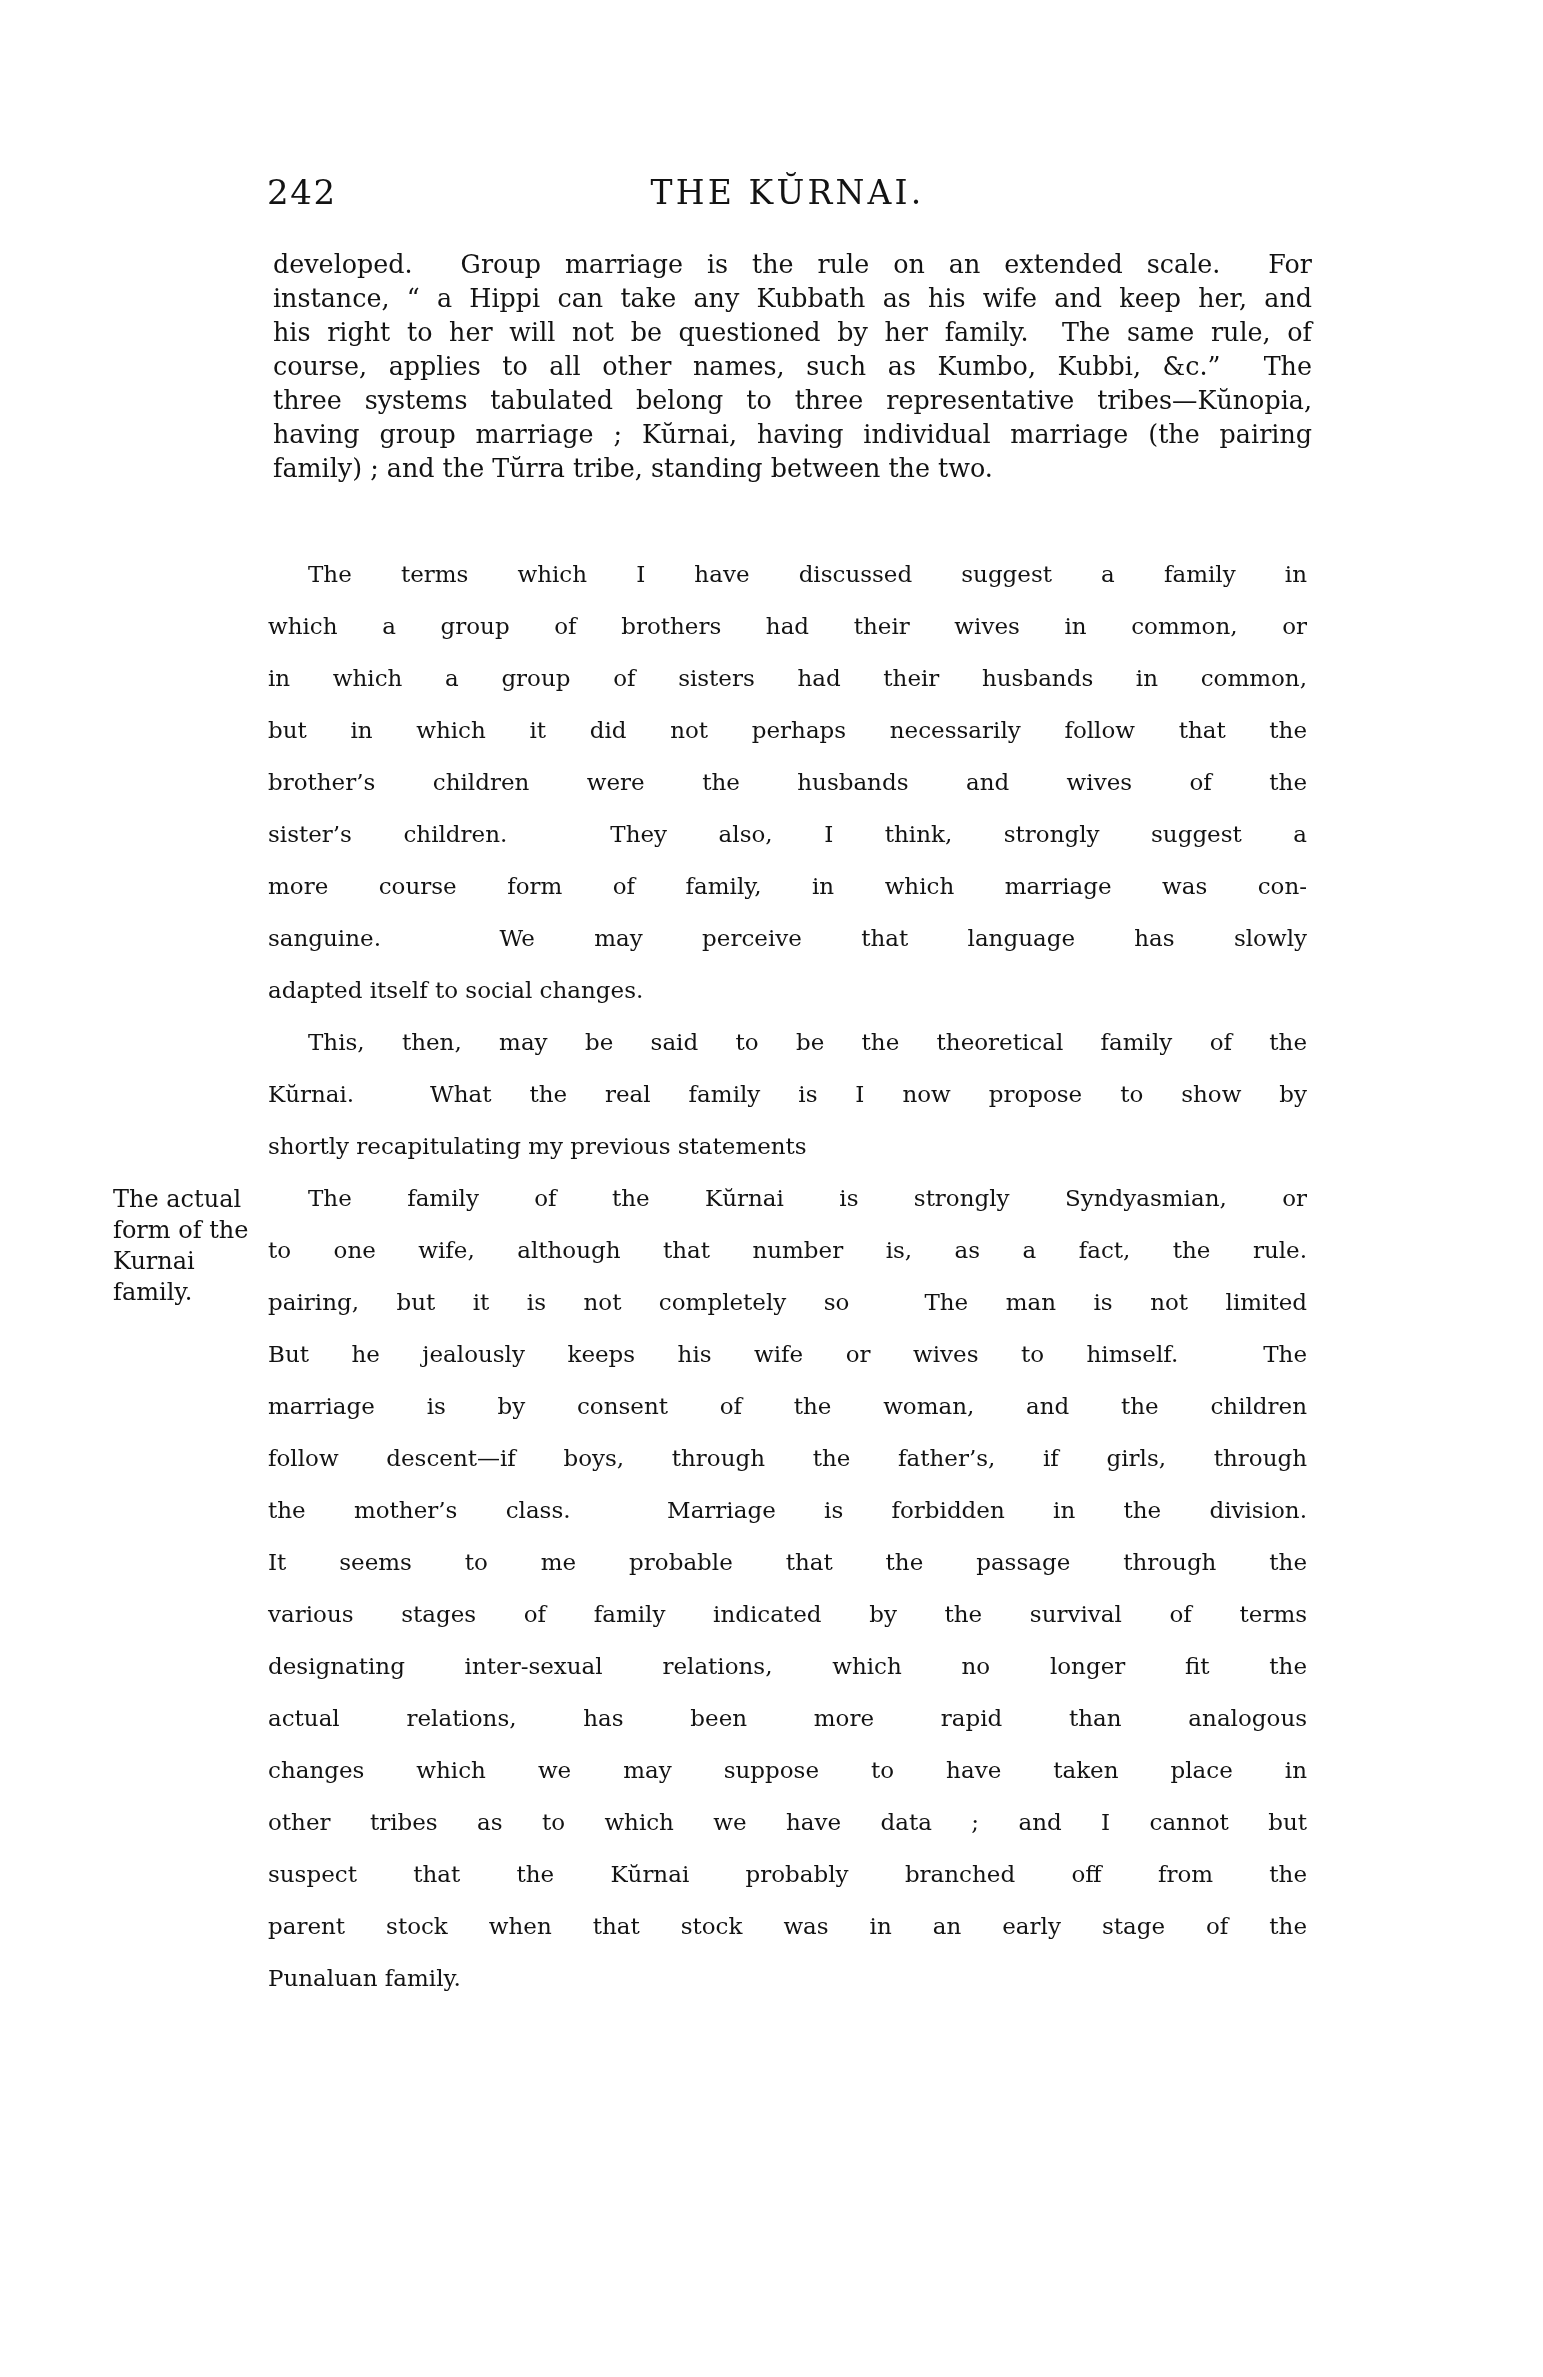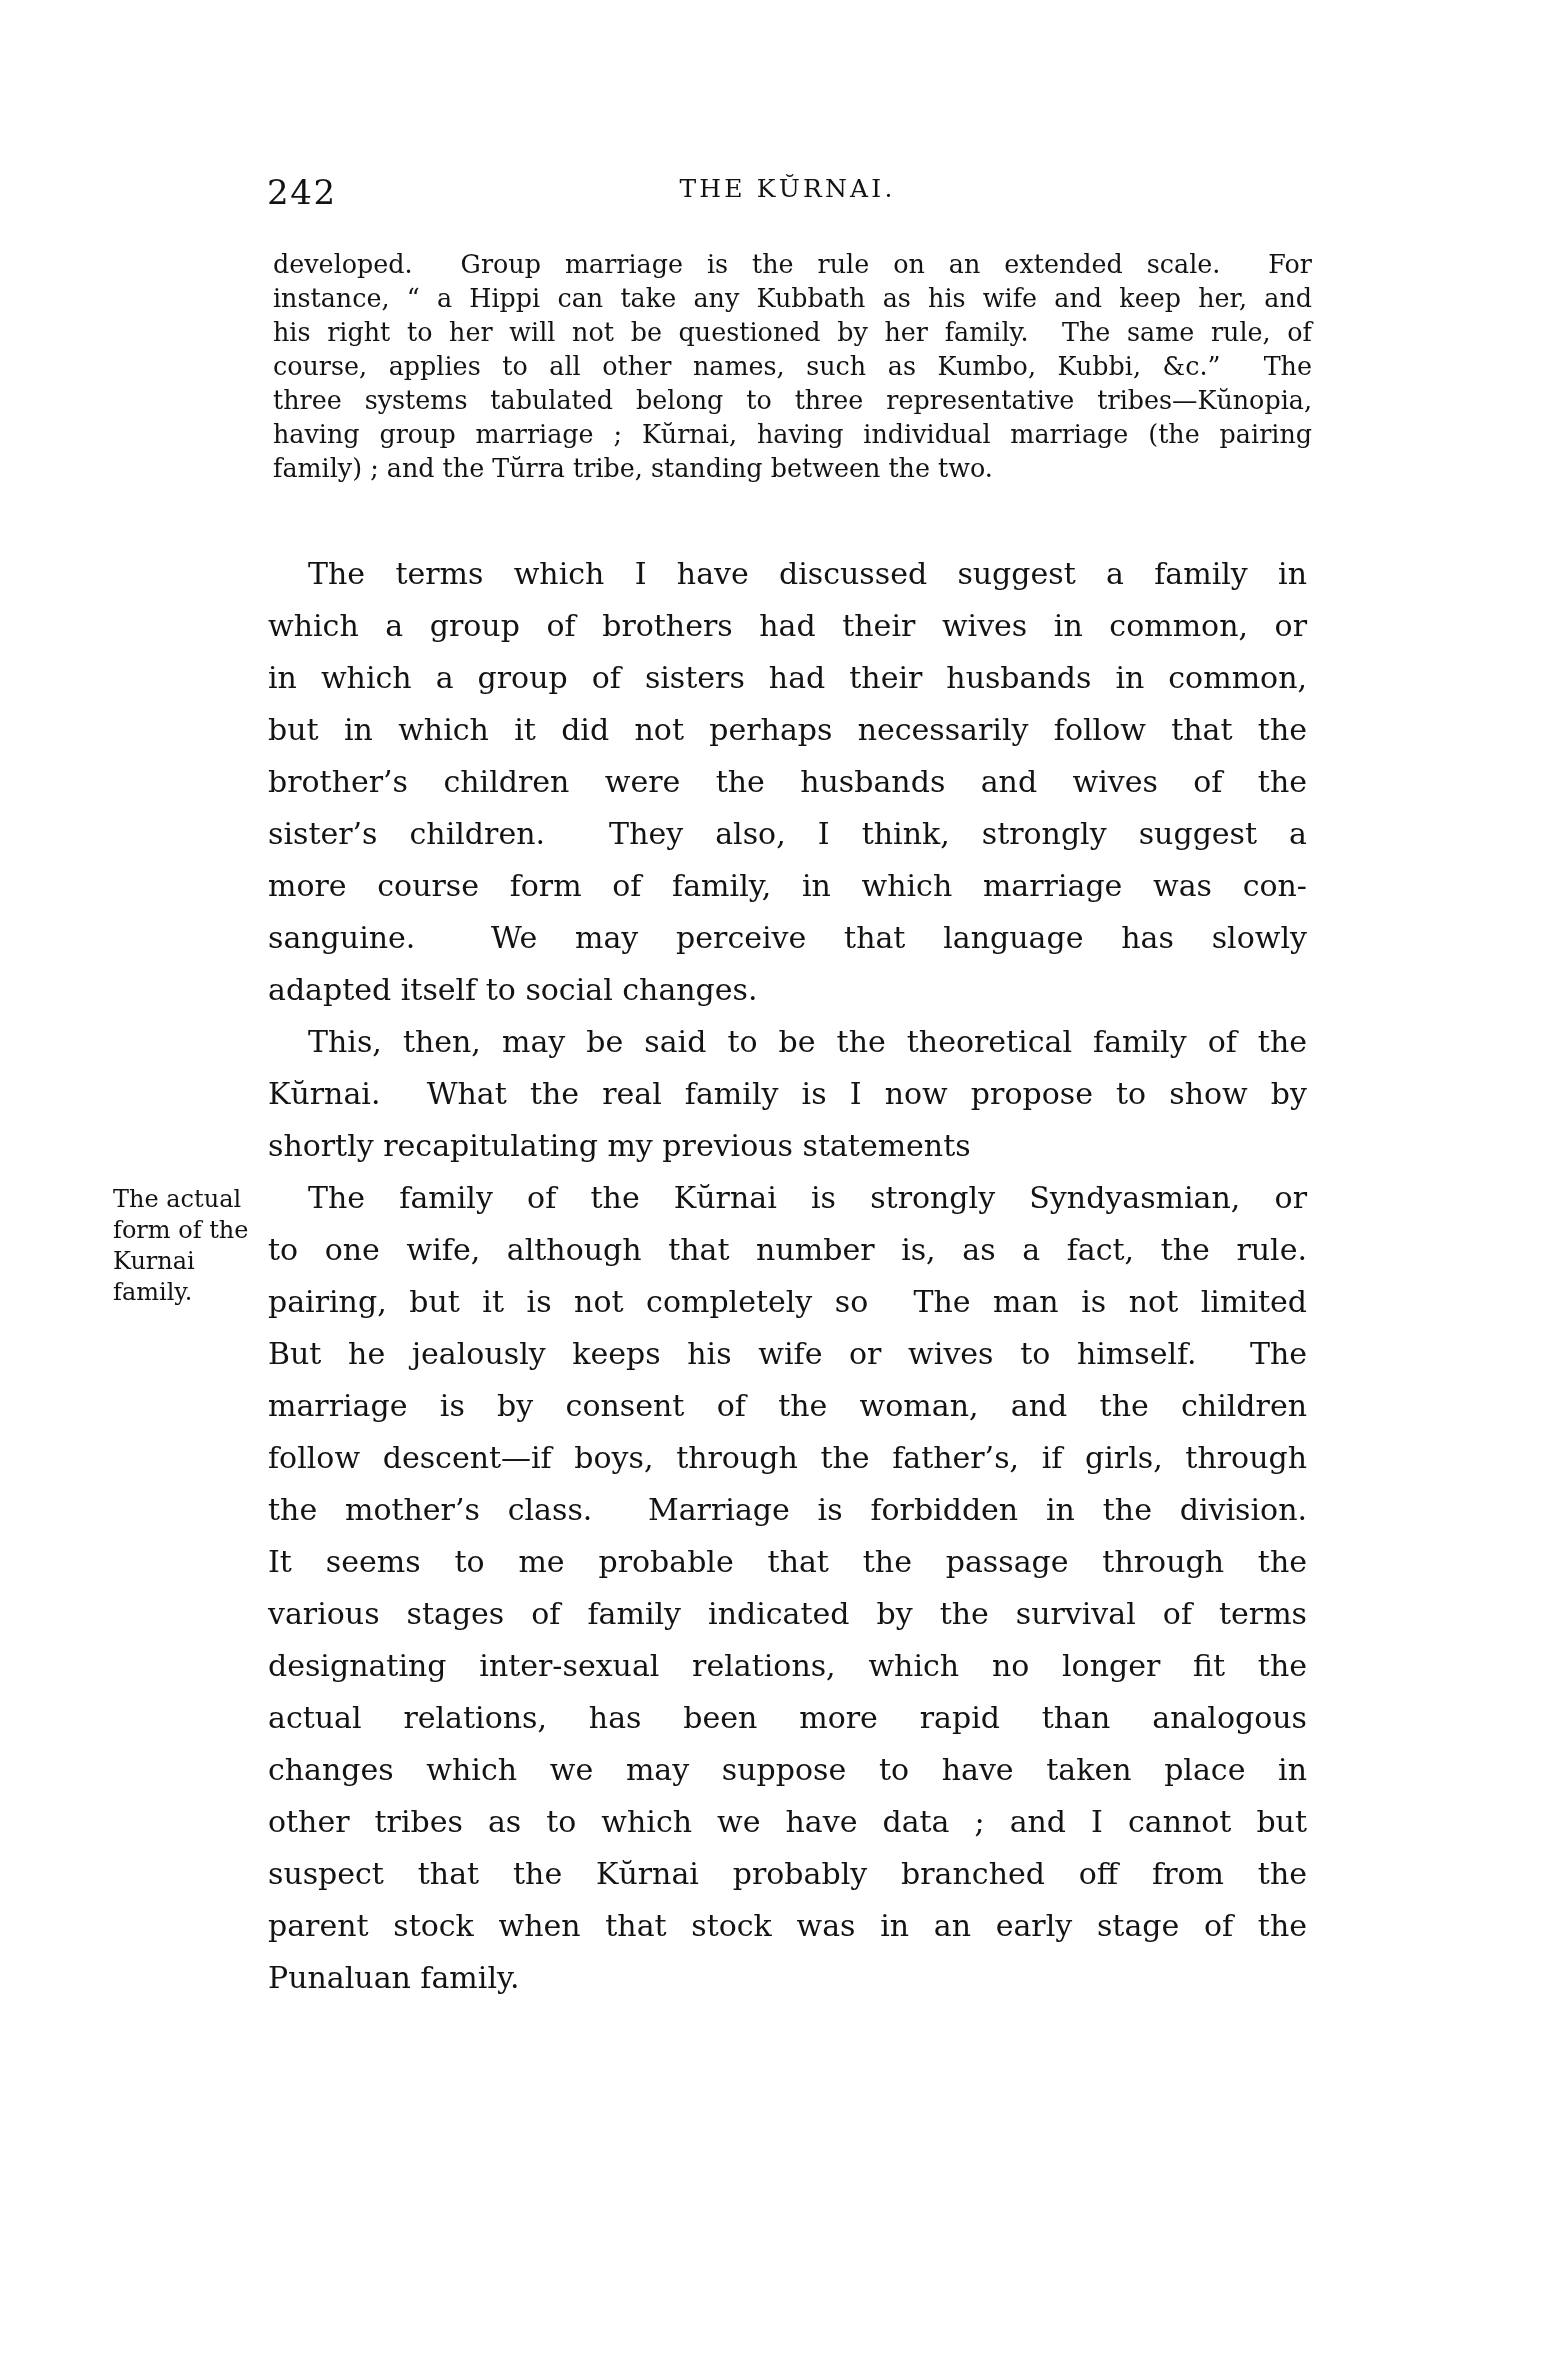--- a/index.html
+++ b/index.html
@@ -24,40 +24,40 @@
     font-size: 34px;
     line-height: 1.1;
     letter-spacing: 1.6px;
   }
   .running-title {
     position: absolute;
     left: 268px;
     top: 175px;
     width: 1039px;
     text-align: center;
-    font-size: 25px;
+    font-size: 33px;
     line-height: 1.1;
     letter-spacing: 3.2px;
   }
   
   .excerpt {
     position: absolute;
     left: 273px;
     top: 247px;
     width: 1039px;
     font-size: 25.4px;
     line-height: 34px;
   }
   
   .bodytext {
     position: absolute;
     left: 268px;
     top: 548px;
     width: 1039px;
-    font-size: 30px;
+    font-size: 23px;
     line-height: 52px;
   }
   
   .jline {
     text-align: justify;
     text-align-last: justify;
     white-space: pre-wrap;
   }
   .jline.last {
     text-align-last: left;

